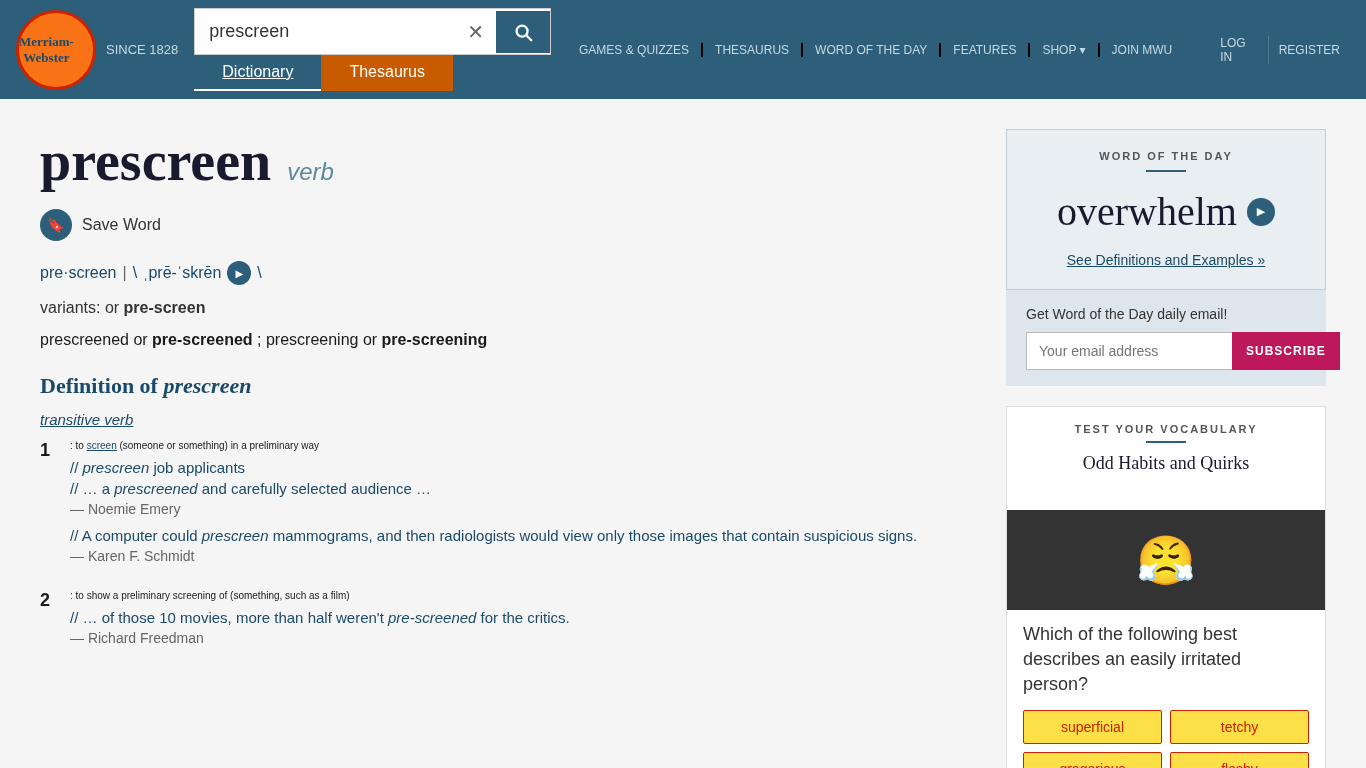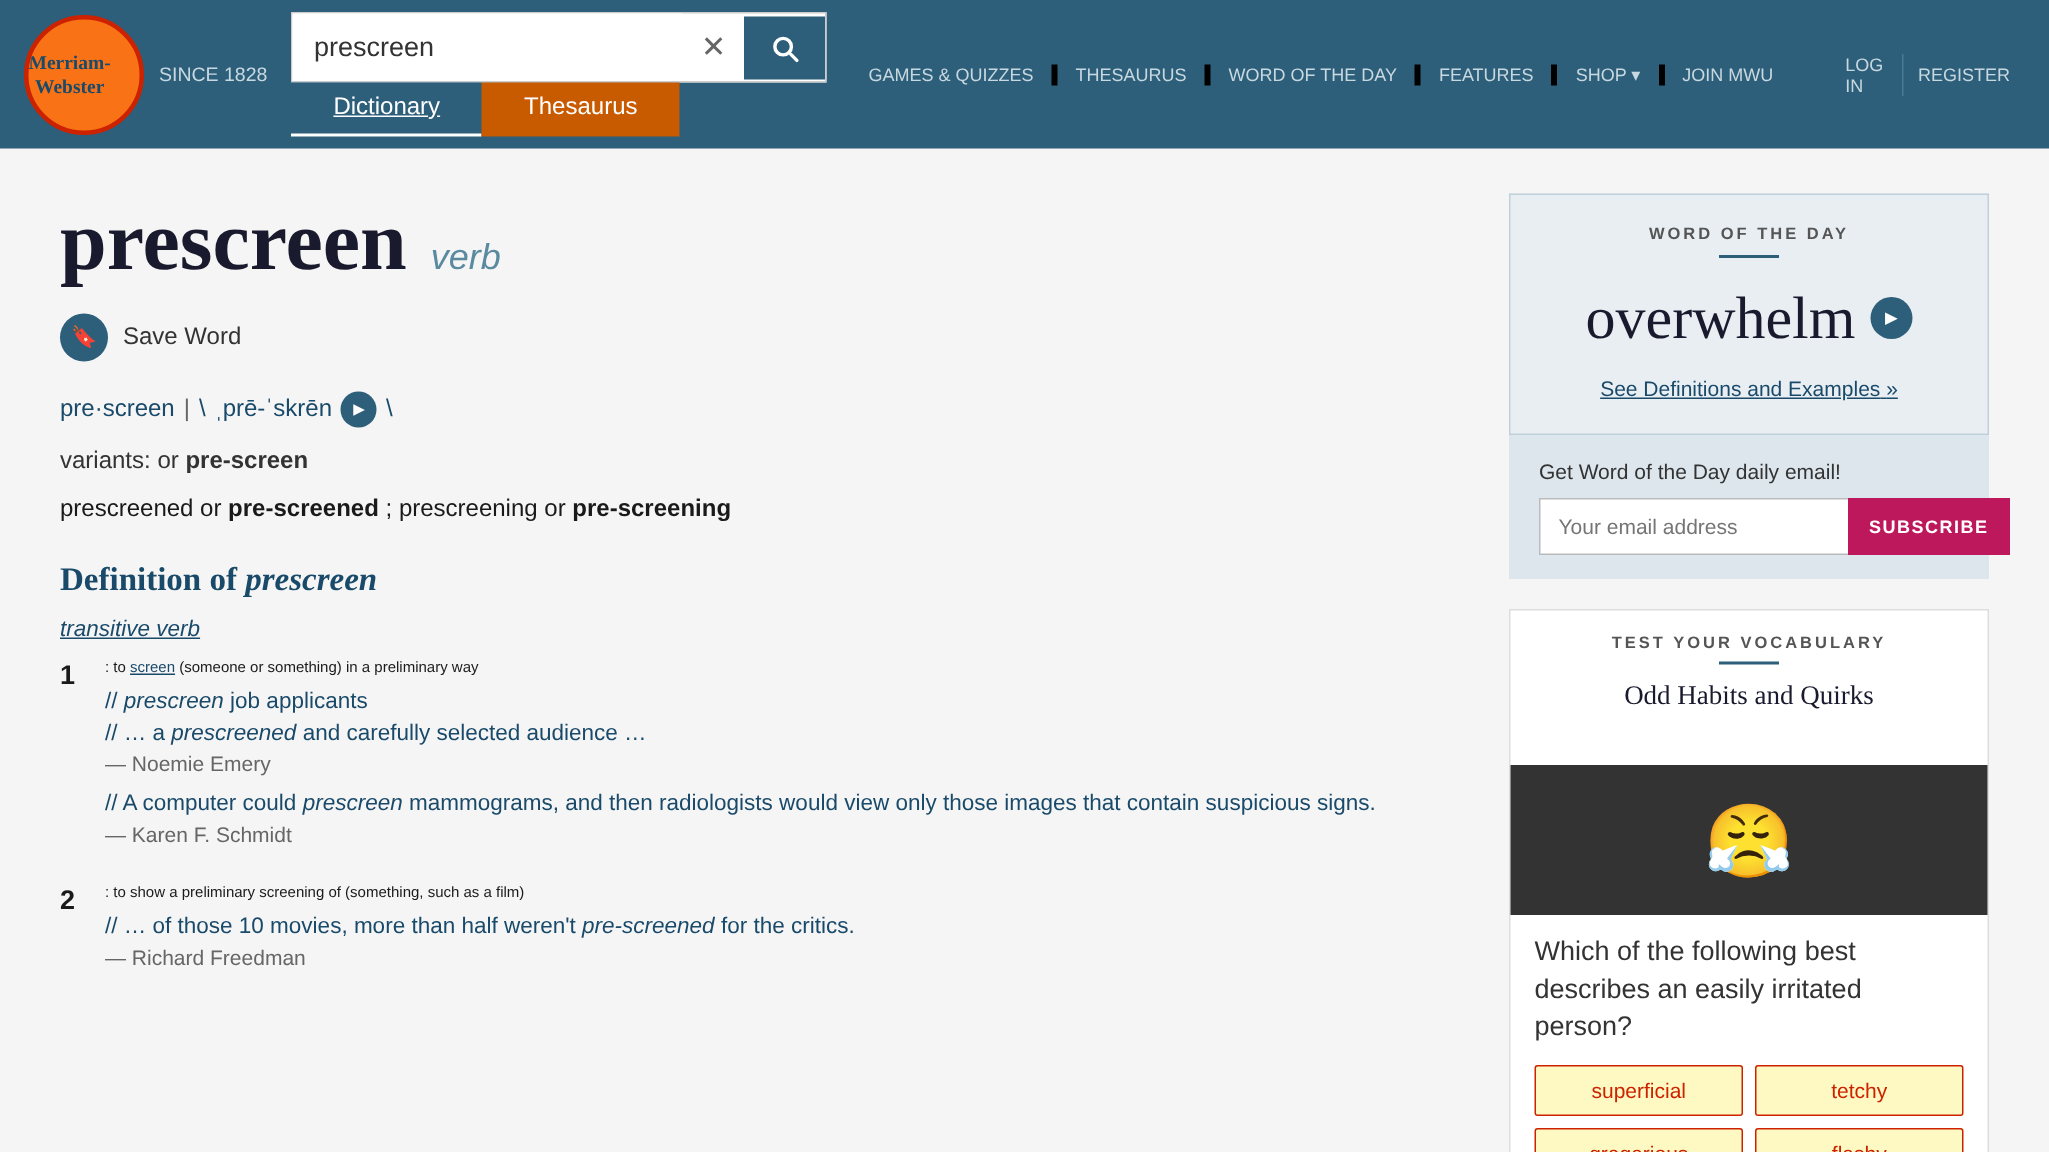--- a/index.html
+++ b/index.html
@@ -17,21 +17,21 @@
     .search-input { flex: 1; padding: 12px 14px; font-size: 18px; border: none; outline: none; color: #333; }
     .search-clear { padding: 10px 12px; color: #666; cursor: pointer; font-size: 20px; border: none; background: none; }
     .search-btn { background: #2d5f7a; padding: 10px 16px; border: none; cursor: pointer; display: flex; align-items: center; }
     .search-btn svg { width: 22px; height: 22px; fill: white; }
     .tabs-bar { display: flex; gap: 0; }
     .tab { padding: 8px 28px; font-size: 16px; font-family: Arial, sans-serif; cursor: pointer; text-decoration: none; }
     .tab-dict { background: #2d5f7a; color: white; border-bottom: 2px solid white; text-decoration: underline; }
     .tab-thes { background: #c85a00; color: white; }
 
     .nav-links { display: flex; align-items: center; gap: 0; margin-left: auto; }
-    .nav-link { color: #c8d8e0; font-size: 12px; font-family: Arial, sans-serif; text-decoration: none; padding: 0 12px; border-right: 4px solid #000000; white-space: nowrap; cursor: pointer; }
+    .nav-link { color: #c8d8e0; font-size: 12px; font-family: Arial, sans-serif; text-decoration: none; padding: 0 12px; border-right: 2px solid #000000; white-space: nowrap; cursor: pointer; }
     .nav-link:last-child { border-right: none; }
     .nav-right { display: flex; align-items: center; gap: 0; margin-left: 10px; }
     .nav-auth { color: #c8d8e0; font-size: 12px; font-family: Arial, sans-serif; text-decoration: none; padding: 0 10px; border-right: 1px solid #4a7a90; cursor: pointer; }
     .nav-auth:last-child { border-right: none; }
 
     
     .main-container { display: flex; gap: 0; max-width: 1366px; margin: 0 auto; padding: 30px 40px; gap: 30px; }
     .content-area { flex: 1; min-width: 0; }
     .sidebar { width: 320px; flex-shrink: 0; }
 
@@ -92,21 +92,21 @@
     
     .vocab-section { background: white; border: 1px solid #ddd; padding: 0; margin-top: 20px; }
     .vocab-header { padding: 16px 20px 8px; text-align: center; }
     .vocab-label { font-size: 11px; letter-spacing: 2px; color: #555; font-family: Arial, sans-serif; text-transform: uppercase; font-weight: bold; margin-bottom: 6px; }
     .vocab-divider { height: 2px; background: #2d5f7a; width: 40px; margin: 0 auto 10px; }
     .vocab-title { font-size: 18px; color: #1a1a2e; font-family: Georgia, serif; margin-bottom: 28px; }
     .vocab-image { width: 100%; height: 100px; background: #333; display: flex; align-items: center; justify-content: center; overflow: hidden; }
     .vocab-image-placeholder { font-size: 48px; }
     .vocab-question { padding: 12px 16px; font-size: 18px; font-family: Arial, sans-serif; color: #333; line-height: 1.4; }
     .vocab-options { display: grid; grid-template-columns: 1fr 1fr; gap: 8px; padding: 0 16px 16px; }
-    .vocab-option { border: 1px solid #cc2200; color: #cc2200; background: #fef9c3; padding: 8px 12px; font-size: 14px; font-family: Arial, sans-serif; cursor: pointer; text-align: center; border-radius: 2px; }
+    .vocab-option { border: 1px solid #cc2200; color: #cc2200; background: #fde047; padding: 8px 12px; font-size: 14px; font-family: Arial, sans-serif; cursor: pointer; text-align: center; border-radius: 2px; }
   </style>
 </head>
 <body>
 
 <header class="header">
   <div class="header-top">
 
     <div class="logo-area">
       <div class="logo-circle">
         <div class="logo-text">

